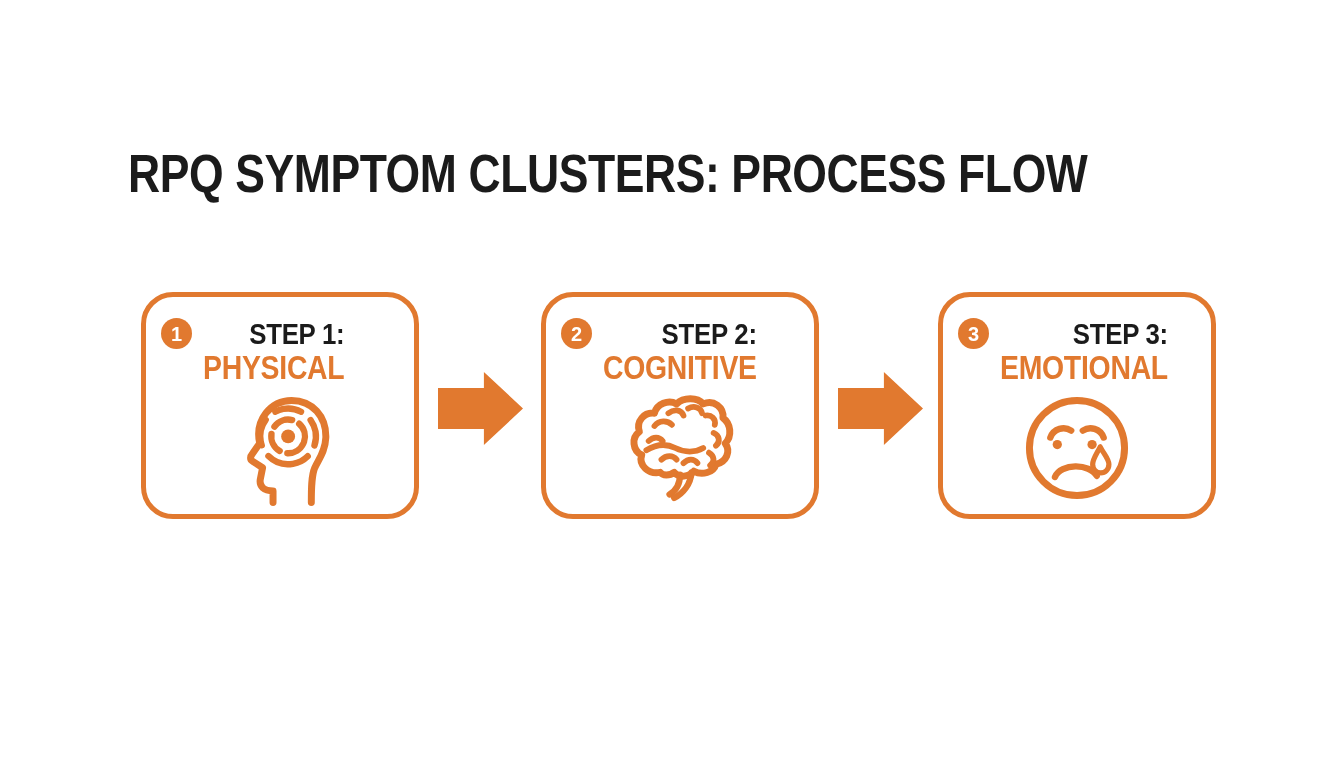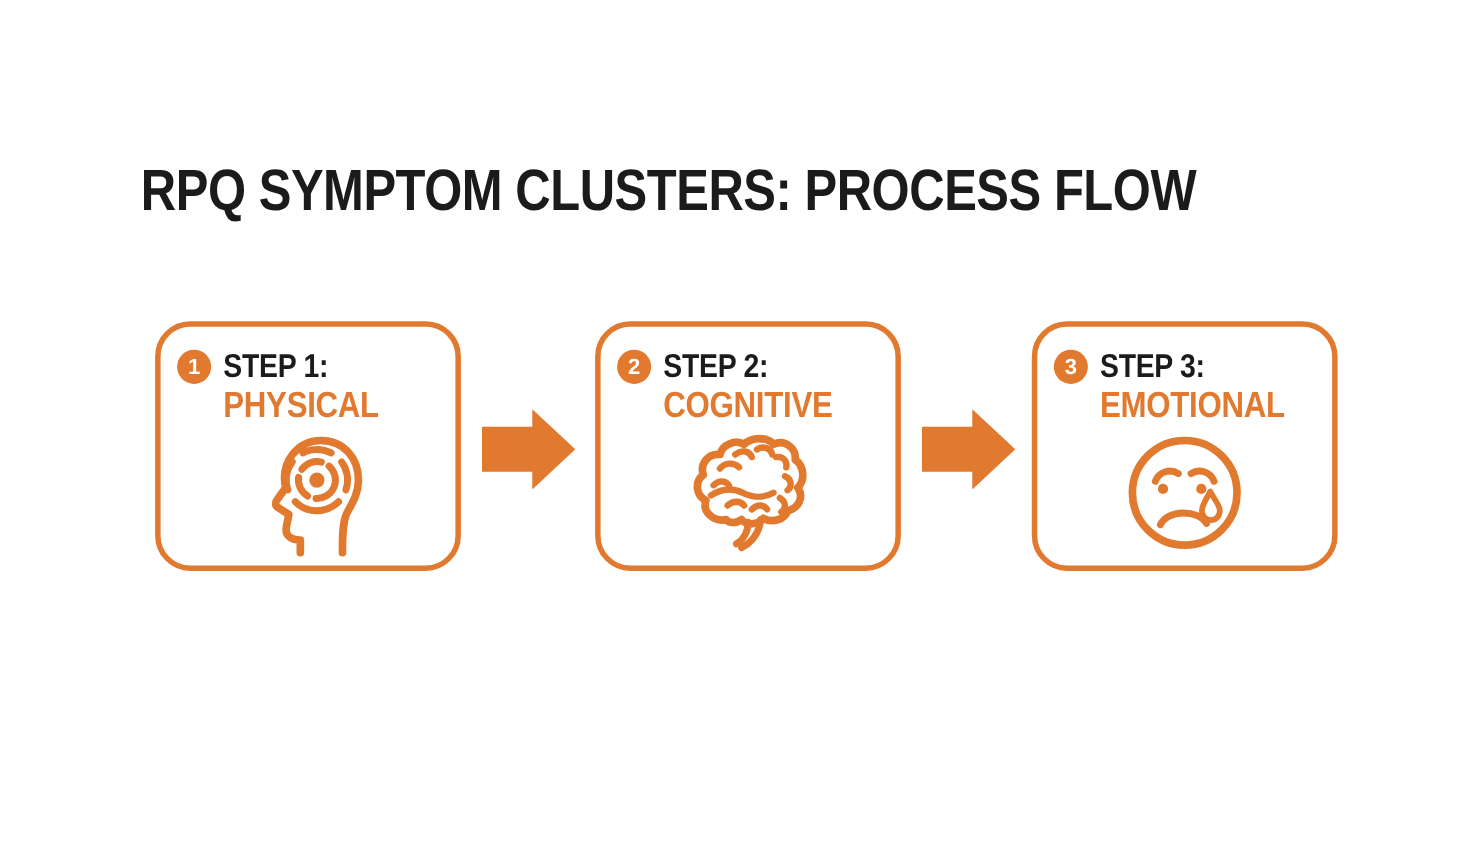--- a/index.html
+++ b/index.html
@@ -8,21 +8,21 @@
     --background:#FFFFFF;
     --badge_text:#FFFFFF;
   }
   *{margin:0;padding:0;box-sizing:border-box;}
   html,body{width:1344px;height:768px;overflow:hidden;}
   body{
     background:var(--background);
     font-family:"Liberation Sans","DejaVu Sans",sans-serif;
     position:relative;
   }
-  .canvas{position:absolute;inset:0;background:var(--background);}
+  .canvas{position:absolute;inset:0;background:var(--background);text-align:right;}
 
   .page-title{
     position:absolute;
     left:128px;
     top:146px;
     font-size:53px;
     font-weight:800;
     line-height:56px;
     color:var(--ink);
     letter-spacing:-0.5px;

